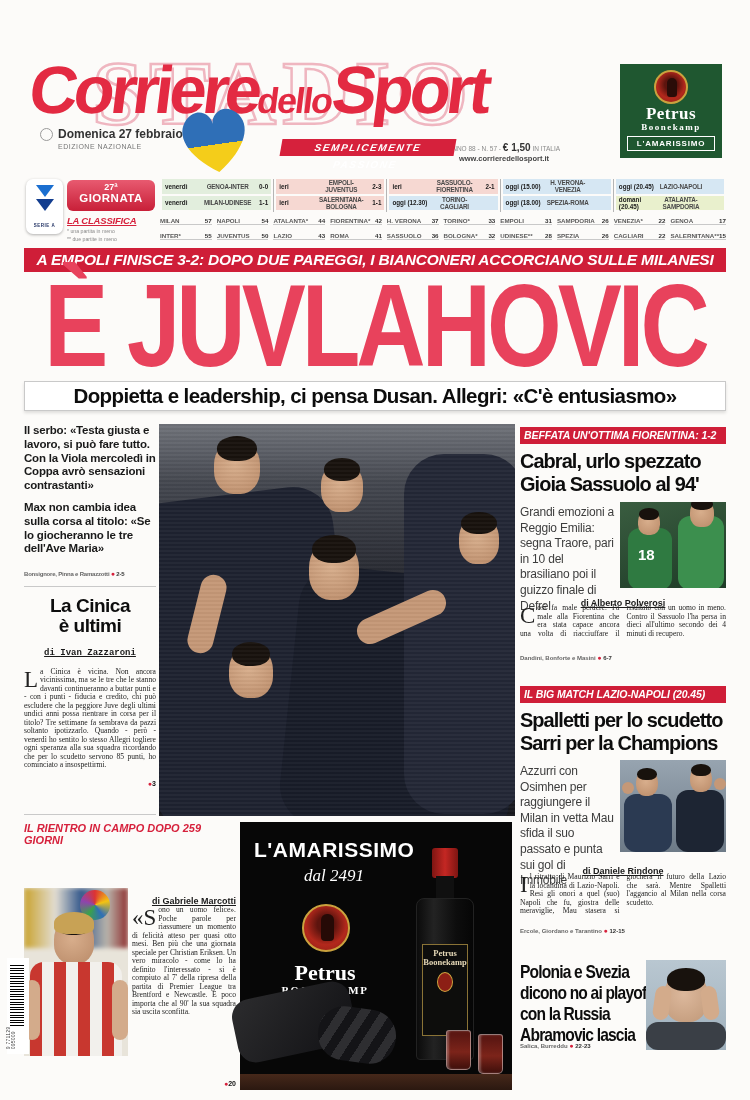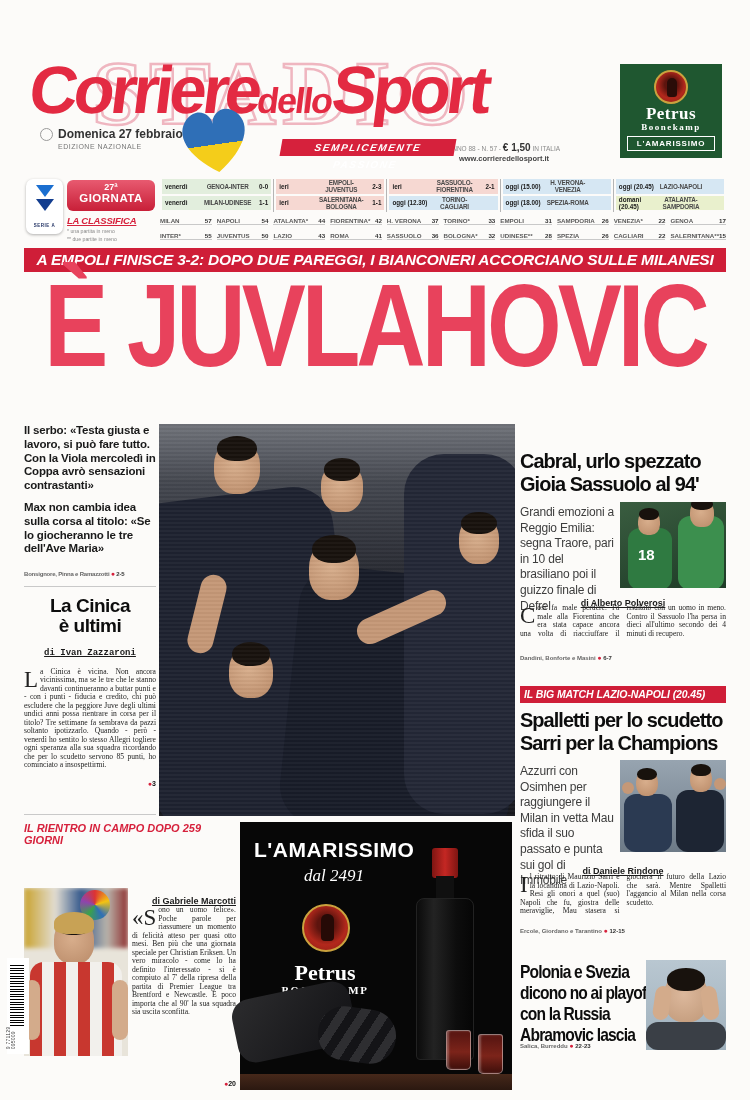--- a/index.html
+++ b/index.html
@@ -407,20 +407,21 @@
         </div>
         <div class="st-row">
           <span>SALERNITANA**</span>
           <span class="pts">15</span>
         </div>
       </div>
   </div>
 
   <div class="abs kicker">A EMPOLI FINISCE 3-2: DOPO DUE PAREGGI, I BIANCONERI ACCORCIANO SULLE MILANESI</div>
   <div class="abs bighead">È JUVLAHOVIC</div>
+  <div class="abs subhead">Doppietta e leadership, ci pensa Dusan. Allegri: «C'è entusiasmo»</div>
 
   <div class="photo photo-main">
     <div class="bodyshape" style="left:-20px; top:70px; width:210px; height:330px; transform:rotate(-7deg);"></div>
     <div class="bodyshape" style="left:130px; top:150px; width:230px; height:260px; transform:rotate(6deg); background:#181c28;"></div>
     <div class="bodyshape" style="left:245px; top:30px; width:120px; height:360px; background:#232736;"></div>
     <div class="head" style="left:55px; top:16px; width:46px; height:54px;"></div>
     <div class="head" style="left:162px; top:38px; width:42px; height:50px;"></div>
     <div class="head" style="left:150px; top:116px; width:50px; height:60px;"></div>
     <div class="head" style="left:70px; top:222px; width:44px; height:52px;"></div>
     <div class="head" style="left:300px; top:92px; width:40px; height:48px;"></div>
@@ -442,20 +443,21 @@
     <div class="cinica-title">
       <div>La Cinica</div>
         <div>è ultimi</div>
     </div>
     <div class="center" style="margin-top:6px;font-family:Liberation Mono, monospace;"><span class="byline">di Ivan Zazzaroni</span></div>
     <p class="serif-body dropcap" style="margin-top:8px;">La Cinica è vicina. Non ancora vicinissima, ma se le tre che le stanno davanti continueranno a buttar punti e - con i punti - fiducia e credito, chi può escludere che la peggiore Juve degli ultimi undici anni possa rientrare in corsa per il titolo? Tre settimane fa sembrava da pazzi soltanto ipotizzarlo. Quando - però - venerdì ho sentito lo stesso Allegri togliere ogni speranza alla sua squadra ricordando che per lo scudetto servono 85 punti, ho cominciato a insospettirmi.</p>
     <p style="text-align:right; margin-top:2px;"><span class="dot">●</span><b style="font-size:7px;">3</b></p>
   </div>
   <div class="abs hr" style="left:24px; top:814px; width:132px;"></div>
 
+  <div class="abs tagbar" style="left:520px; top:427px; width:206px;">BEFFATA UN'OTTIMA FIORENTINA: 1-2</div>
   <div class="abs" style="left:520px; top:449px; width:216px;">
     <div class="rc-head">Cabral, urlo spezzato</div>
     <div class="rc-head">Gioia Sassuolo al 94'</div>
   </div>
   <div class="abs deck" style="left:520px; top:505px; width:95px;">Grandi emozioni a Reggio Emilia: segna Traore, pari in 10 del brasiliano poi il guizzo finale di Defrel</div>
   <div class="photo photo-sassuolo" style="left:620px; top:502px; width:106px; height:86px;">
     <div class="jersey" style="left:8px; top:26px; width:44px; height:62px; background:#2f7a41;"></div>
     <div class="jersey" style="left:58px; top:14px; width:46px; height:74px; background:#3c8f4e;"></div>
     <div class="head" style="left:18px; top:8px; width:22px; height:25px;"></div>
     <div class="head" style="left:70px; top:-2px; width:24px; height:27px;"></div>
@@ -522,20 +524,24 @@
     <div class="ad-sub">dal 2491</div>
     <div class="ad-emblem"></div>
     <div class="ad-brand">Petrus</div>
     <div class="ad-brand2">BOONEKAMP</div>
     <div class="gauntlet" style="left:-6px; top:168px; width:120px; height:64px; transform:rotate(-12deg);"></div>
     <div class="gauntlet" style="left:78px; top:186px; width:78px; height:54px; border-radius:26px; transform:rotate(8deg); background:repeating-linear-gradient(115deg,#2e2e31 0 9px,#141417 9px 18px);"></div>
     <div class="bottle">
       <div class="cap"></div>
         <div class="neck"></div>
         <div class="bod"></div>
+      <div class="label">
+        <div class="l1">Petrus Boonekamp</div>
+        <div class="oval"></div>
+      </div>
     </div>
     <div class="glass" style="left:206px; top:208px;"></div>
     <div class="glass" style="left:238px; top:212px;"></div>
     <div class="ad-table"></div>
   </div>
 
   <div class="abs barcode">
     <div class="bars"></div>
     <div class="bc-num">9 771129 095009</div>
   </div>

